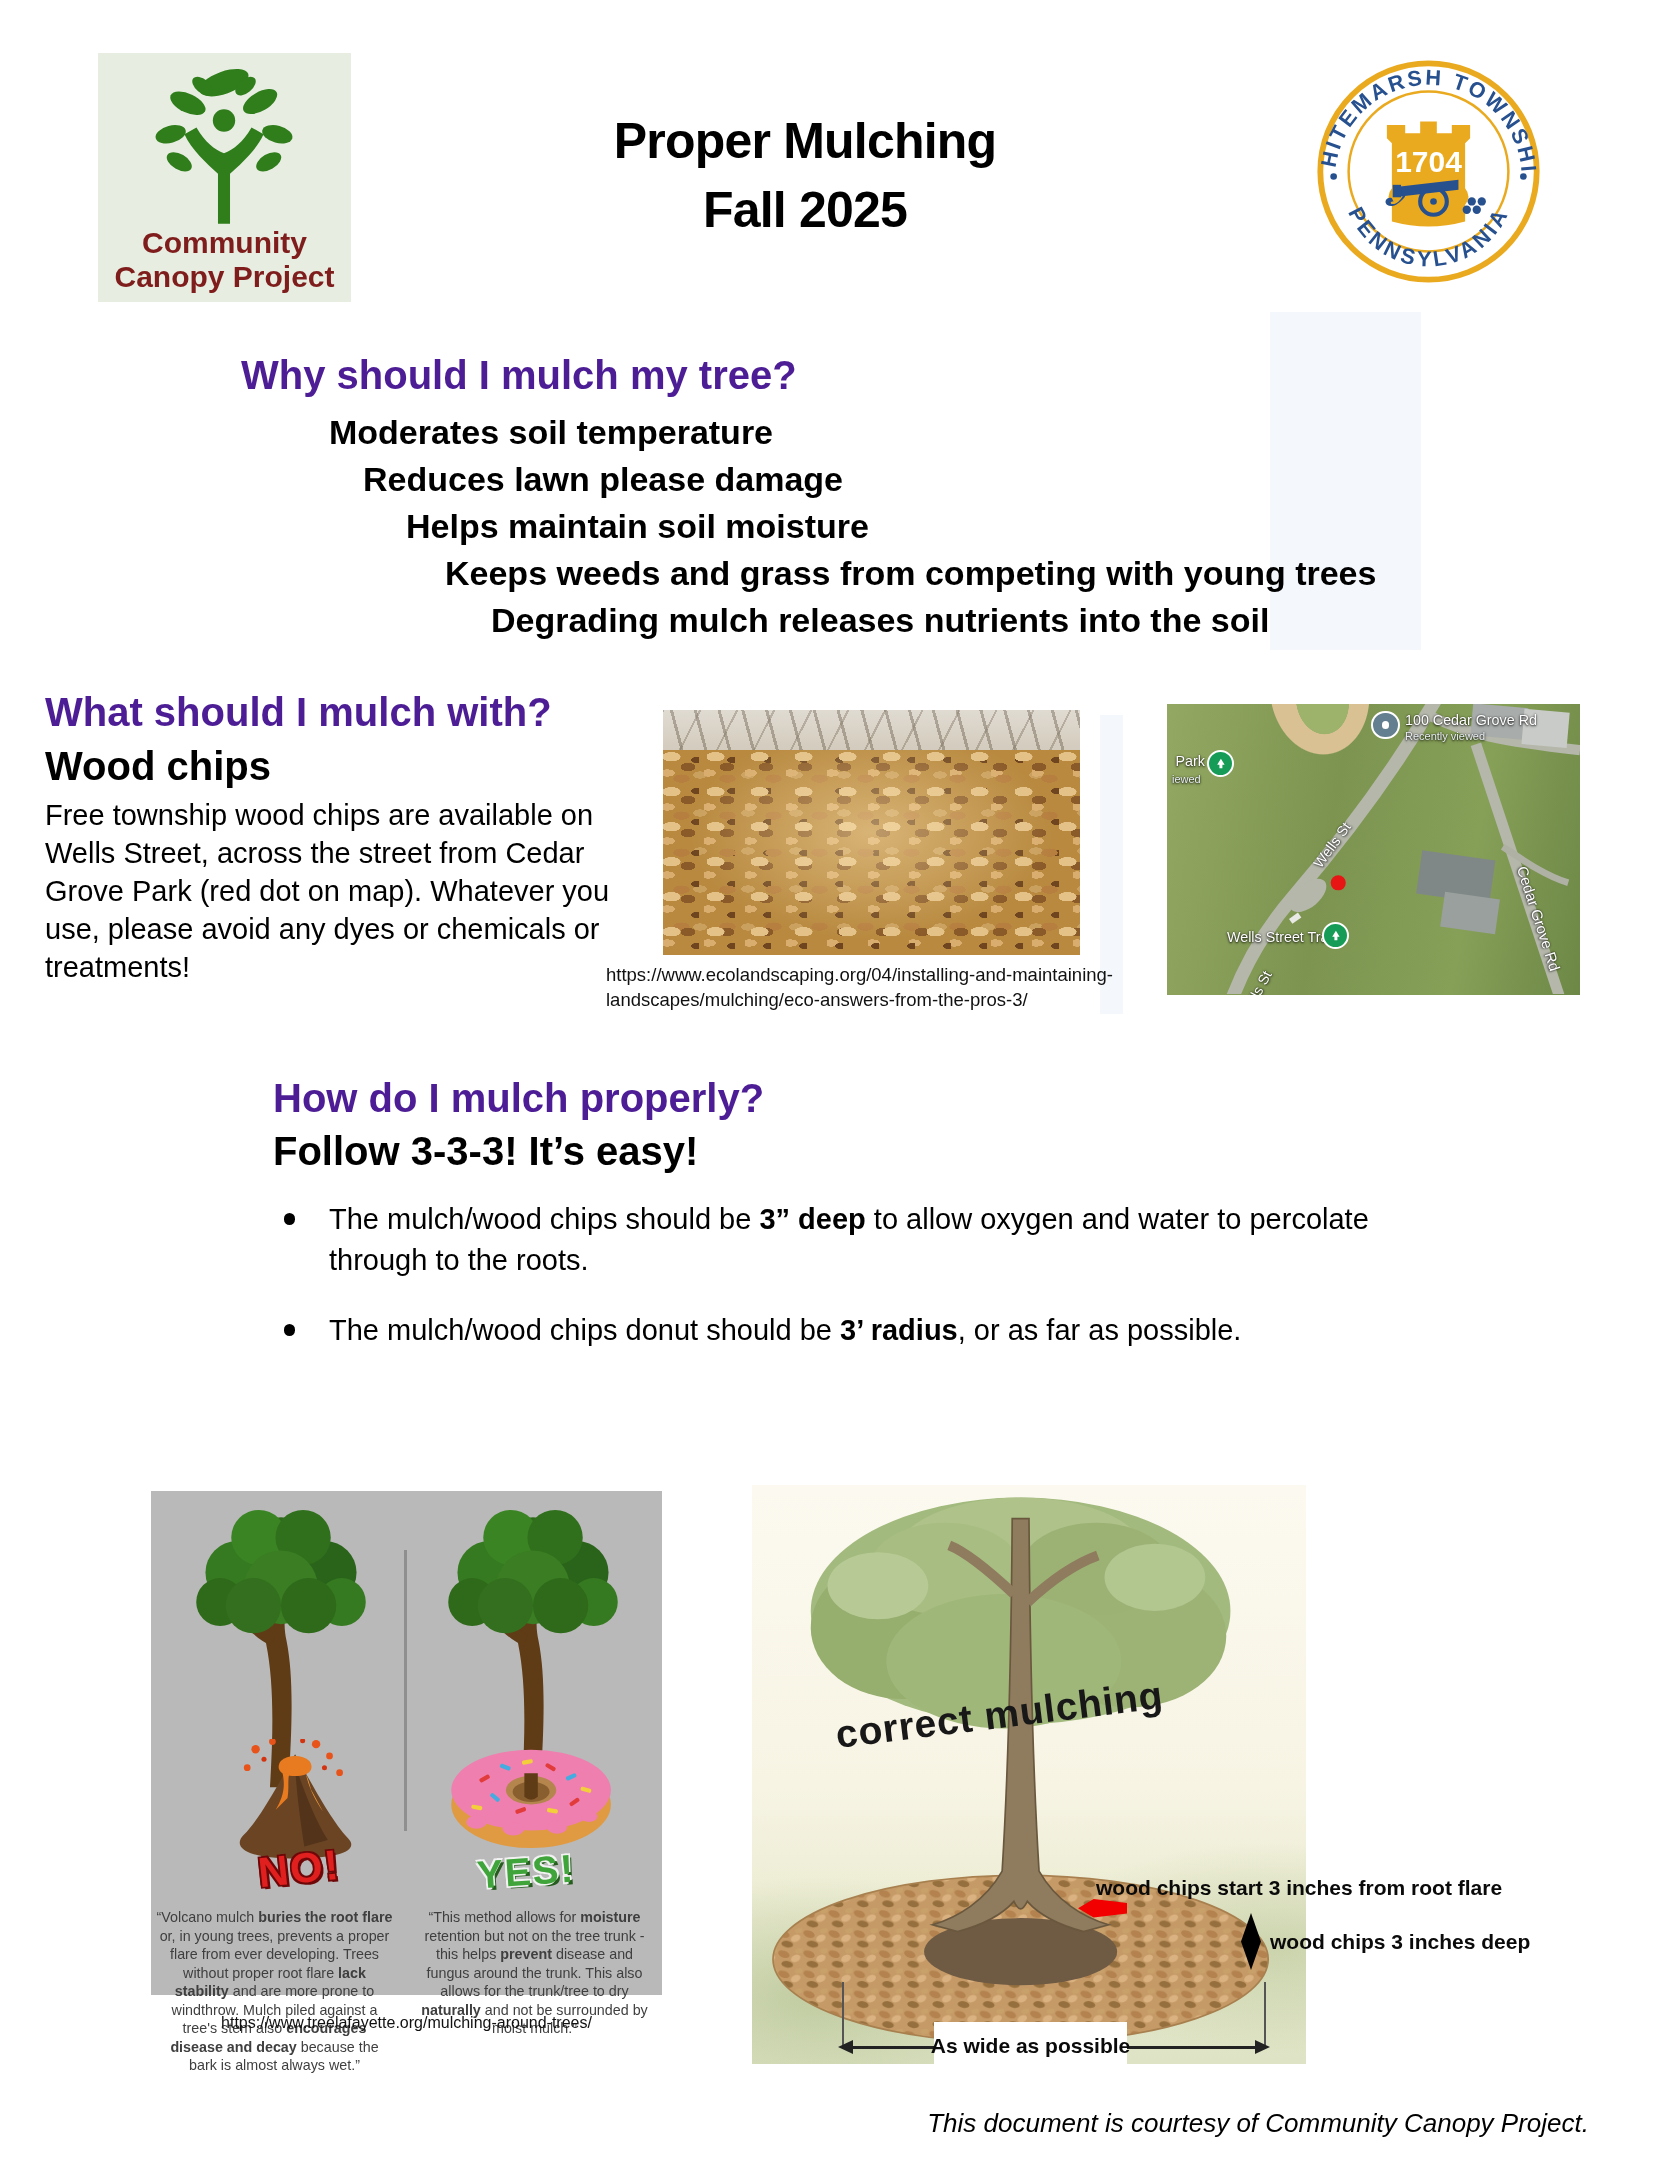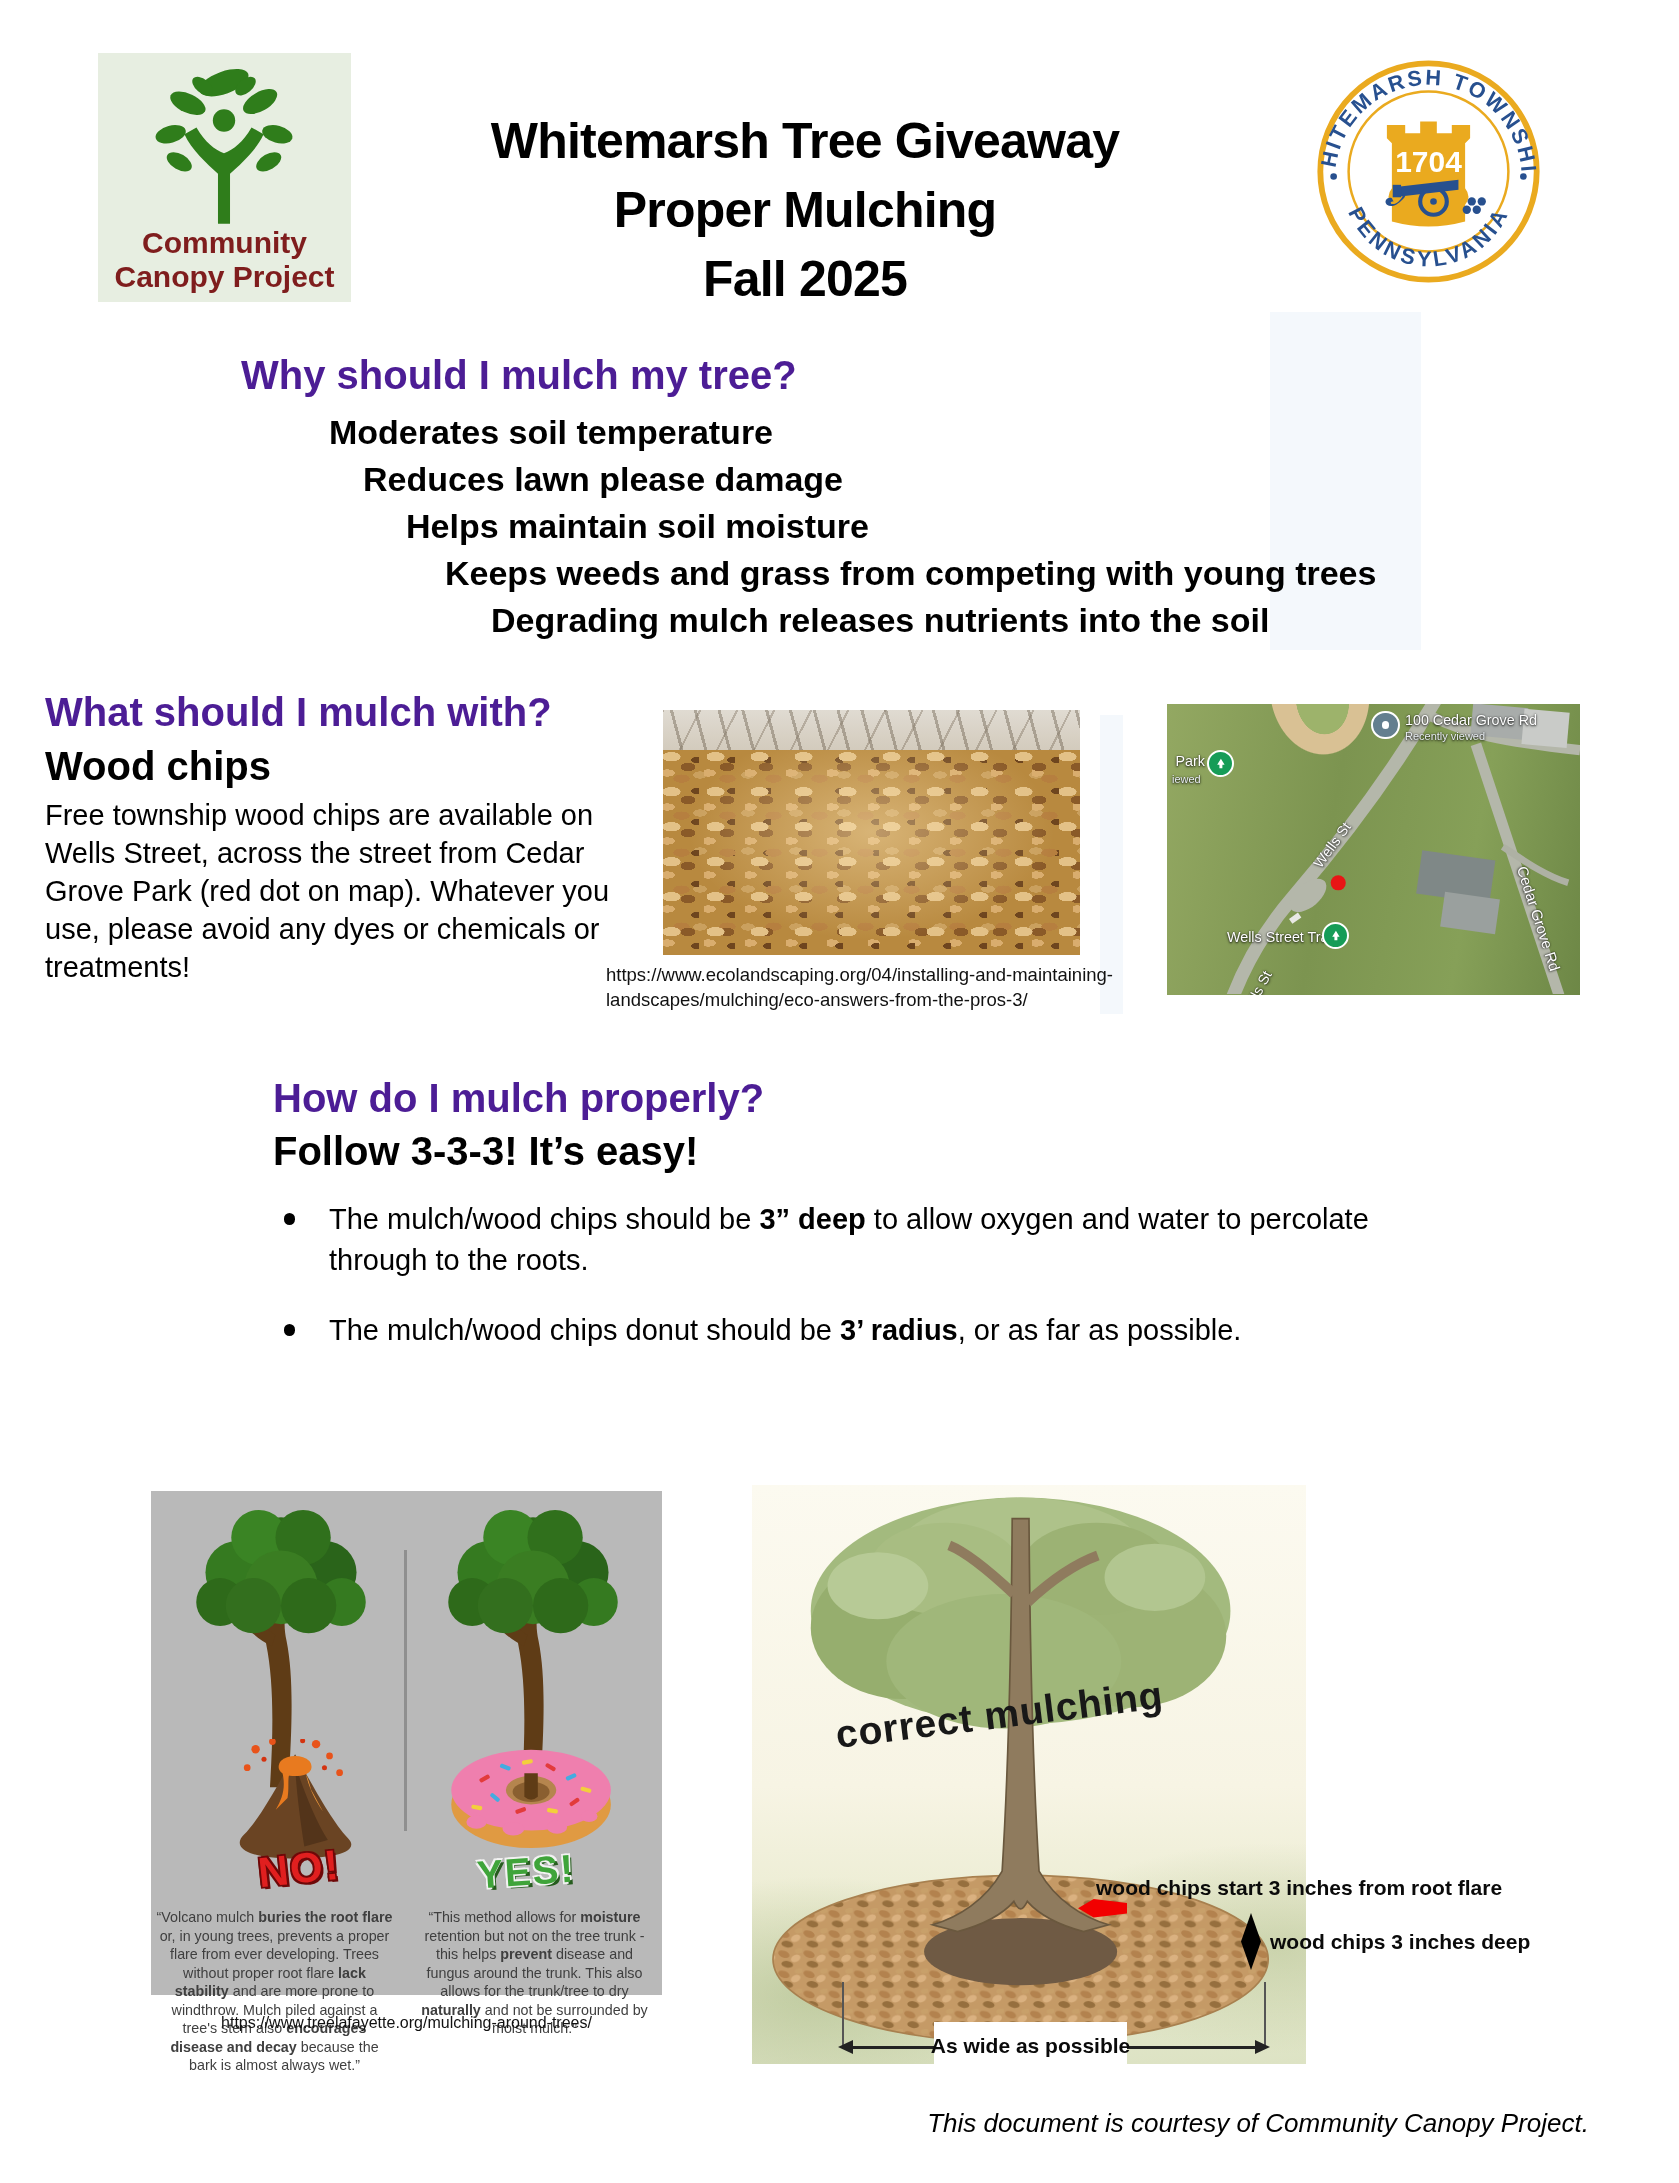--- a/index.html
+++ b/index.html
@@ -169,21 +169,20 @@
         <ellipse cx="125" cy="30" rx="14" ry="8" transform="rotate(-40 125 30)"></ellipse>
         <circle cx="100" cy="70" r="13"></circle>
         <path d="M93,190 L93,132 C80,120 62,104 54,86 L68,78 C78,95 89,104 100,108 C111,104 122,95 132,78 L146,86 C138,104 120,120 107,132 L107,190 Z"></path>
       </g>
     </svg>
     <div class="logo-line logo-l1">Community</div>
     <div class="logo-line logo-l2">Canopy Project</div>
   </div>
 
   <div class="abs title-block">
-    <div class="title-line">Whitemarsh Tree Giveaway</div>
     <div class="title-line">Proper Mulching</div>
     <div class="title-line">Fall 2025</div>
   </div>
 
   <svg class="abs seal" viewBox="0 0 280 280">
     <circle cx="140" cy="140" r="136" fill="#fff"></circle>
     <circle cx="140" cy="140" r="130" fill="none" stroke="#eaaa1f" stroke-width="7"></circle>
     <circle cx="140" cy="140" r="96" fill="none" stroke="#eaaa1f" stroke-width="3"></circle>
     <defs>
       <path id="sealTopArc" d="M 28,148 A 112,112 0 0 1 252,148"></path>

